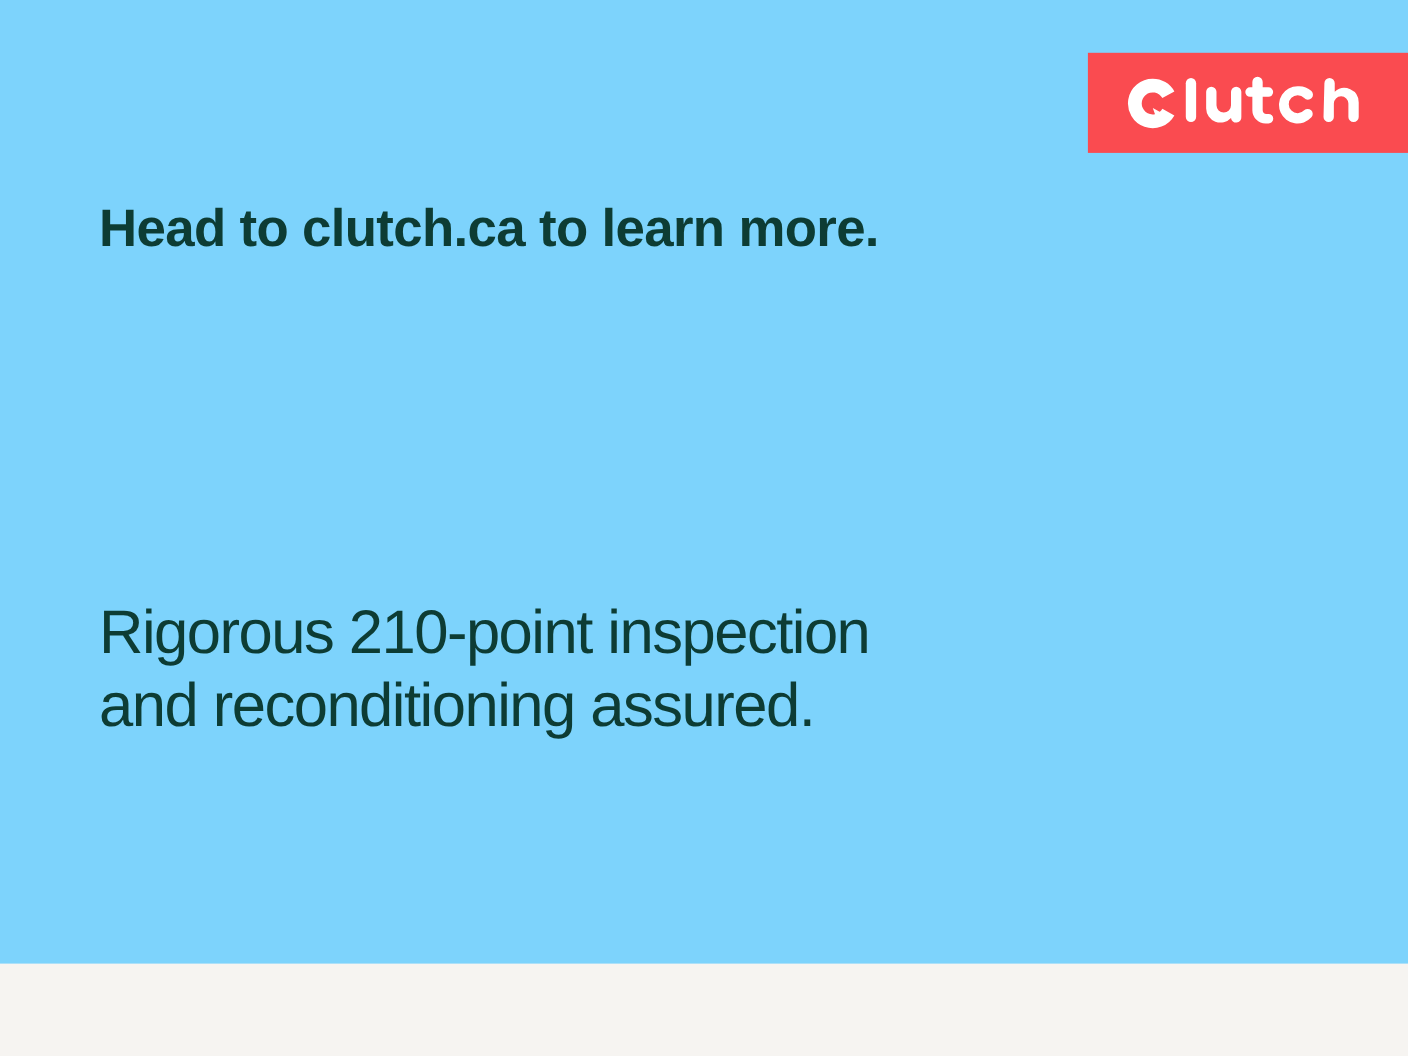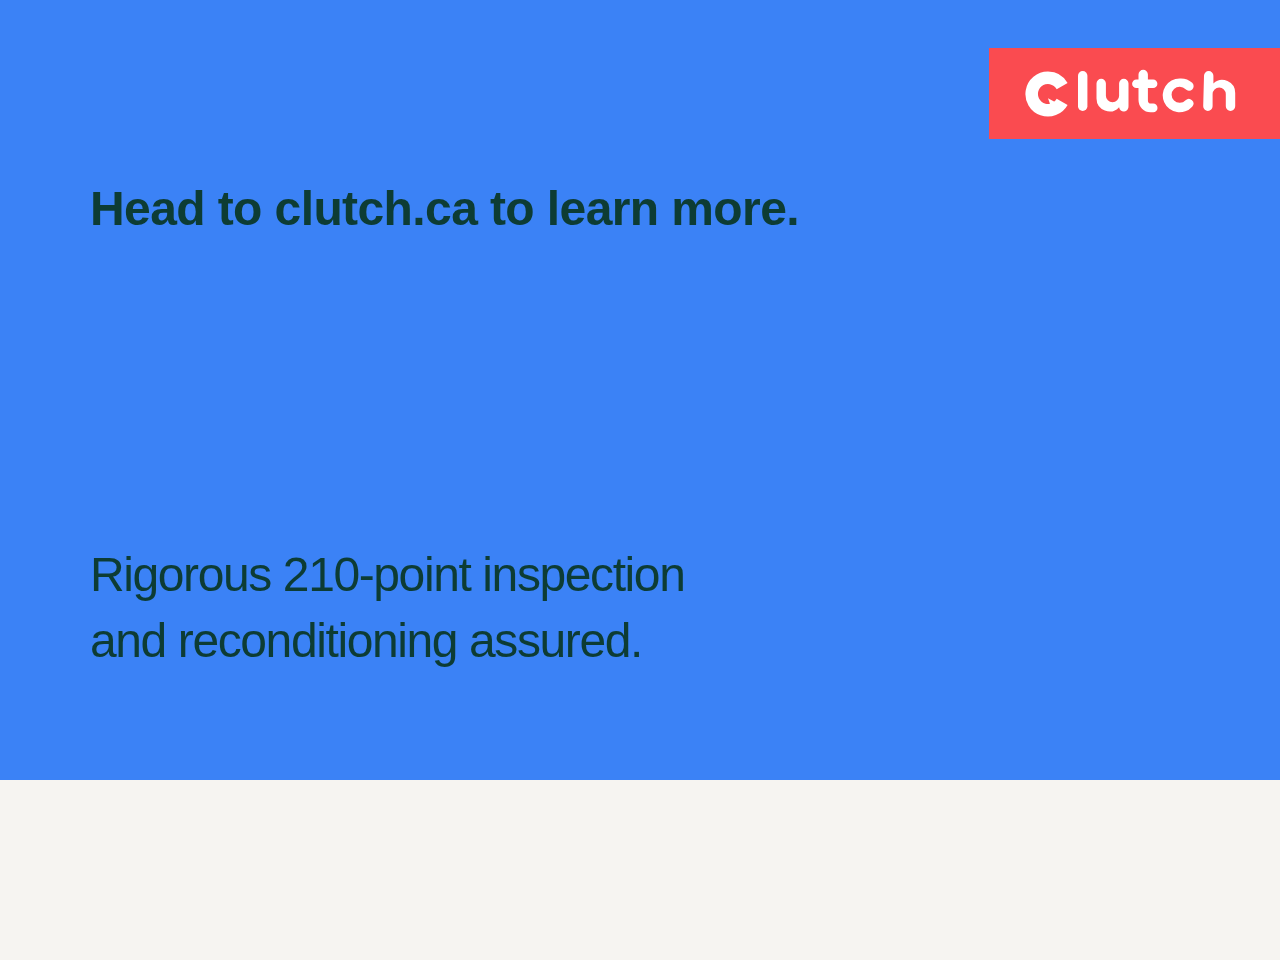--- a/index.html
+++ b/index.html
@@ -11,22 +11,22 @@
     height: 960px;
     background: #f6f4f1;
     font-family: "Liberation Sans", sans-serif;
     overflow: hidden;
     position: relative;
   }
 
   .slide {
     position: relative;
     width: 1280px;
-    height: 780px;
-    background: #3b82f6;
+    height: 876px;
+    background: #7dd3fc;
     overflow: hidden;
   }
 
   
   .logo-banner {
     position: absolute;
     left: 989px;
     top: 48px;
     width: 300px;           
     height: 91px;
@@ -87,21 +87,21 @@
     letter-spacing: -2.4px;
     color: #0d3c34;
     white-space: nowrap;
   }
 
   .subhead {
     position: absolute;
     left: 90px;
     top: 542px;
     margin: 0;
-    font-size: 48px;
+    font-size: 56px;
     line-height: 66px;
     font-weight: 400;
     letter-spacing: -1.4px;
     color: #0d3c34;
   }
   .subhead .line {
     display: block;
     white-space: nowrap;
   }
 </style>

